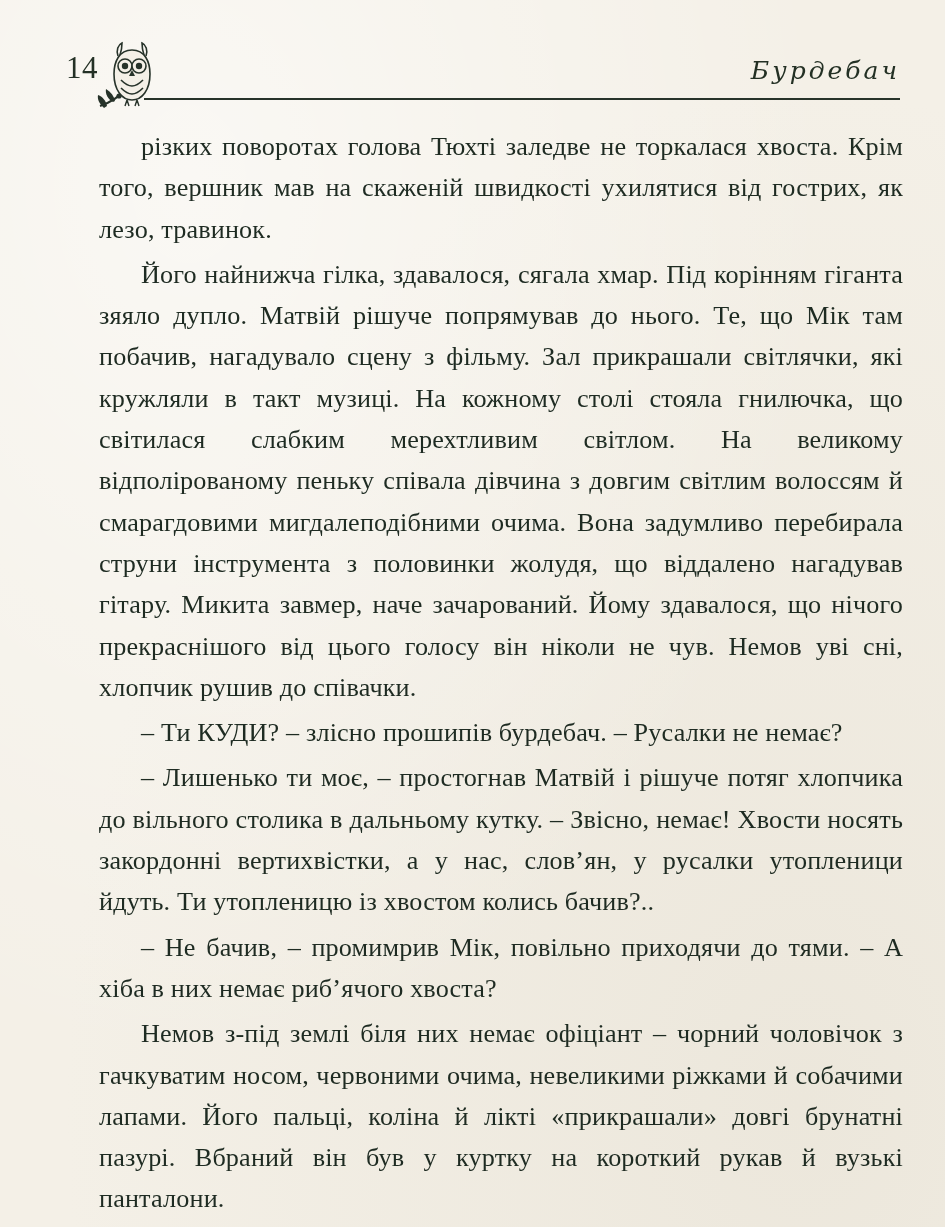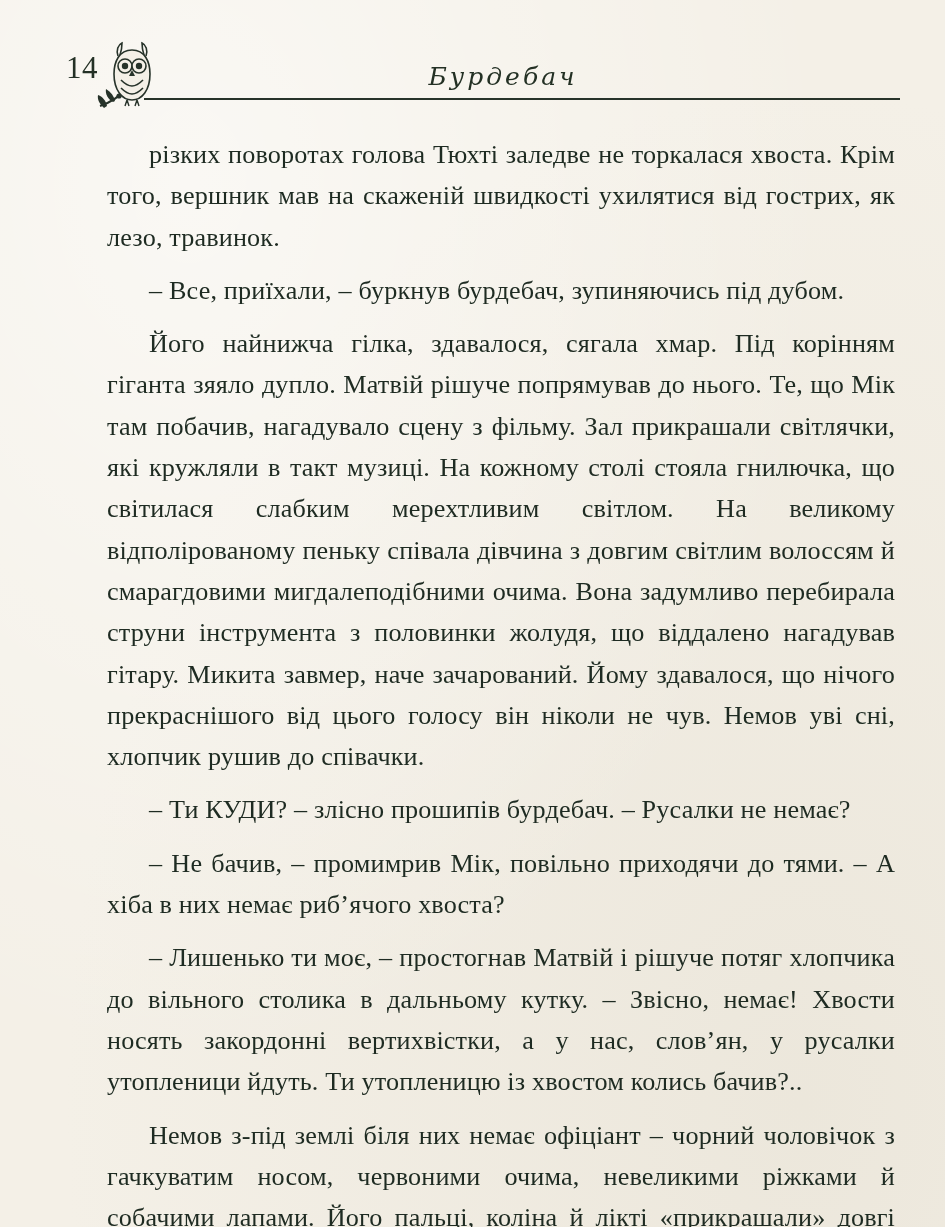--- a/index.html
+++ b/index.html
@@ -46,22 +46,22 @@
     position: absolute;
     left: 28px;
     top: -4px;
     width: 76px;
     height: 80px;
   }
   .running-title {
     position: absolute;
     left: 0;
     right: 0;
-    top: 22px;
-    text-align: center;
+    top: 16px;
+    text-align: right;
     font-family: "DejaVu Serif", serif;
     font-style: italic;
     font-size: 25px;
     letter-spacing: 3px;
     color: #233024;
     padding-left: 40px;
   }
   .rule {
     position: absolute;
     left: 78px;
@@ -78,21 +78,21 @@
     left: 95px;
     width: 812px;
     font-size: 26.2px;
     line-height: 41.3px;
     text-align: justify;
     text-justify: inter-word;
     color: #1e2b22;
     letter-spacing: 0.15px;
   }
   .body-text p {
-    margin: 12px;
+    margin: 4px;
     text-indent: 0;
   }
   .body-text p.indent {
     text-indent: 42px;
   }
   .body-text p.dialogue {
     text-indent: 42px;
   }
 </style>
 </head>
@@ -129,22 +129,21 @@
         <path d="M33 64 L31 70 M33 64 L35 70 M43 64 L41 70 M43 64 L45 70" stroke-width="1.4"></path>
       </g>
     </svg>
 
     <div class="running-title">Бурдебач</div>
     <div class="rule"></div>
   </div>
 
   <div class="body-text">
     <p class="indent">різких поворотах голова Тюхті заледве не торкалася хвоста. Крім того, вершник мав на скаженій швидкості ухилятися від гострих, як лезо, травинок.</p>
-    <p class="dialogue">– Все, приїхали, – буркнув бурдебач, зупиняючись під дубом.</p>
     <p class="indent">Його найнижча гілка, здавалося, сягала хмар. Під корінням гіганта зяяло дупло. Матвій рішуче попрямував до нього. Те, що Мік там побачив, нагадувало сцену з фільму. Зал прикрашали світлячки, які кружляли в такт музиці. На кожному столі стояла гнилючка, що світилася слабким мерехтливим світлом. На великому відполірованому пеньку співала дівчина з довгим світлим волоссям й смарагдовими мигдалеподібними очима. Вона задумливо перебирала струни інструмента з половинки жолудя, що віддалено нагадував гітару. Микита завмер, наче зачарований. Йому здавалося, що нічого прекраснішого від цього голосу він ніколи не чув. Немов уві сні, хлопчик рушив до співачки.</p>
     <p class="dialogue">– Ти КУДИ? – злісно прошипів бурдебач. – Русалки не немає?</p>
+    <p class="dialogue">– Лишенько ти моє, – простогнав Матвій і рішуче потяг хлопчика до вільного столика в дальньому кутку. – Звісно, немає! Хвости носять закордонні вертихвістки, а у нас, слов’ян, у русалки утопленици йдуть. Ти утопленицю із хвостом колись бачив?..</p>
     <p class="dialogue">– Не бачив, – промимрив Мік, повільно приходячи до тями. – А хіба в них немає риб’ячого хвоста?</p>
-    <p class="dialogue">– Лишенько ти моє, – простогнав Матвій і рішуче потяг хлопчика до вільного столика в дальньому кутку. – Звісно, немає! Хвости носять закордонні вертихвістки, а у нас, слов’ян, у русалки утопленици йдуть. Ти утопленицю із хвостом колись бачив?..</p>
     <p class="indent">Немов з-під землі біля них немає офіціант – чорний чоловічок з гачкуватим носом, червоними очима, невеликими ріжками й собачими лапами. Його пальці, коліна й лікті «прикрашали» довгі брунатні пазурі. Вбраний він був у куртку на короткий рукав й вузькі панталони.</p>
     <p class="dialogue">– Що будемо замовляти? – не вітаючись, запитав він, недоброзичливо косуючи на Міка в костюмі ведмежати.</p>
   </div>
 
 </div>
 
 </body></html>

